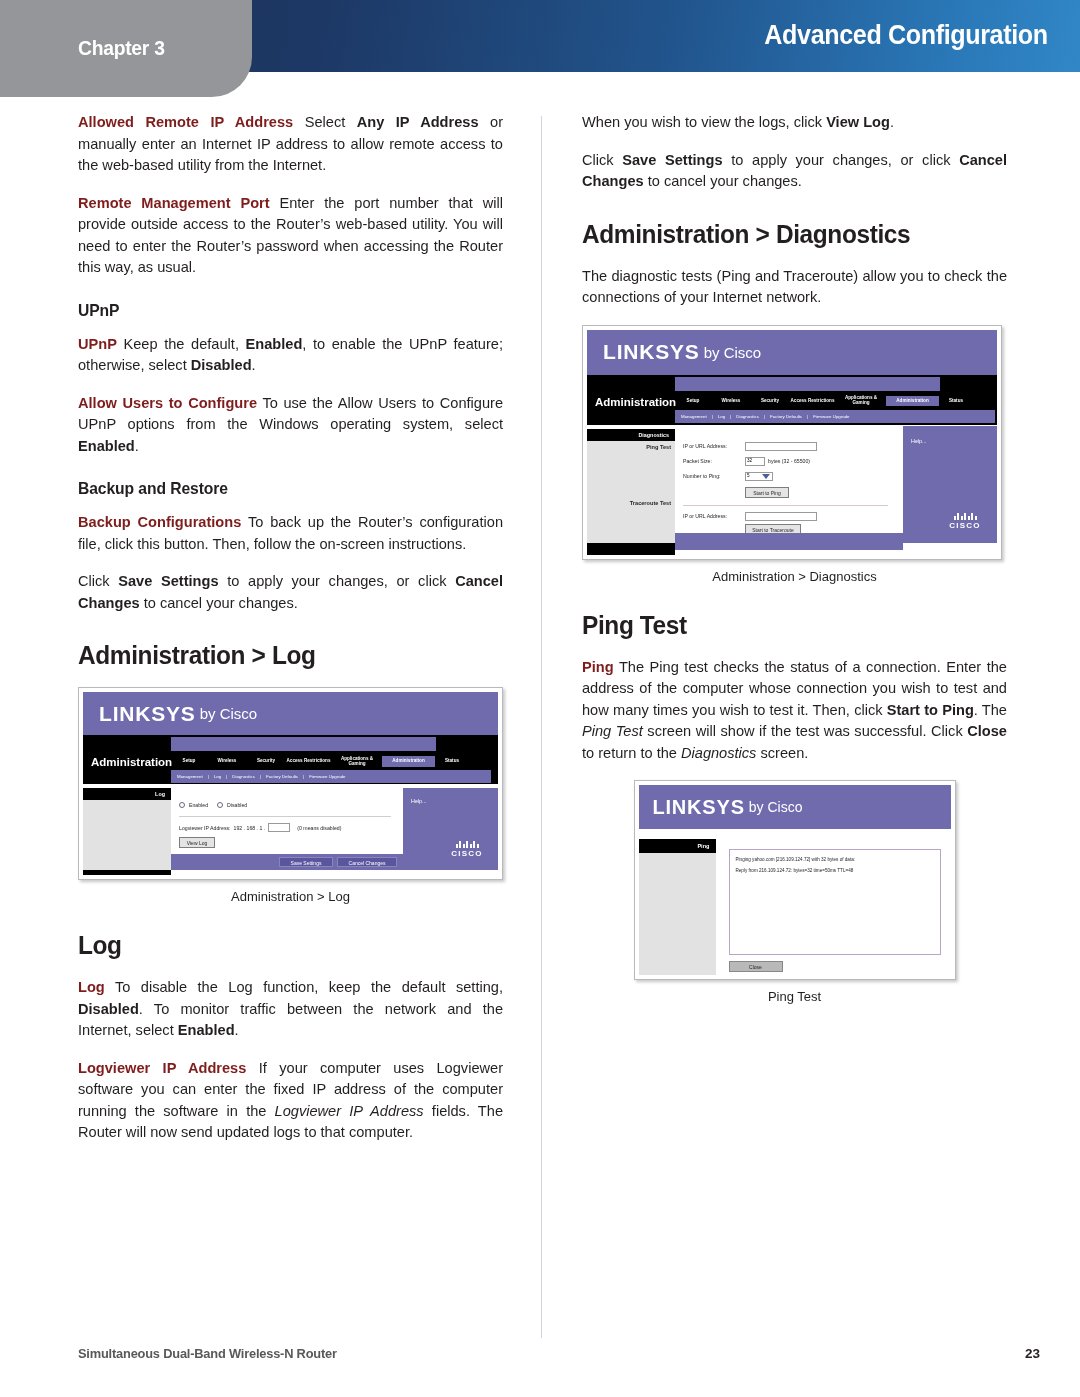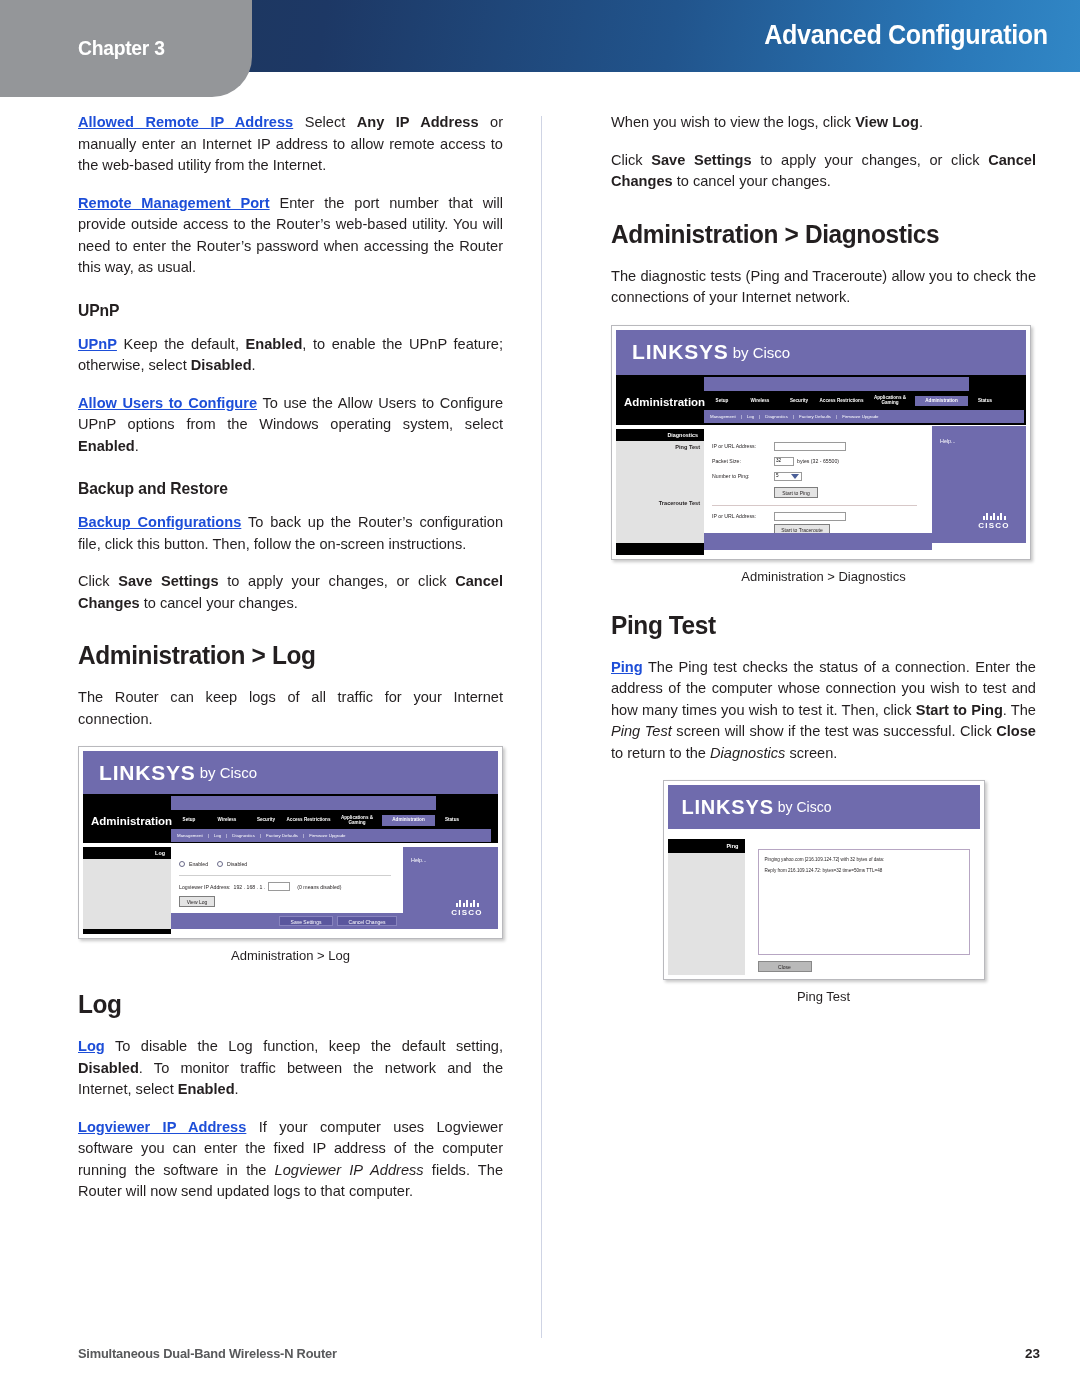--- a/index.html
+++ b/index.html
@@ -58,21 +58,21 @@
     letter-spacing: -0.4px;
     transform: scaleX(0.93);
     transform-origin: right center;
     z-index: 2;
   }
   .col {
     position: absolute;
     width: 425px;
   }
   .col-left  { left: 78px; }
-  .col-right { left: 611px; }
+  .col-right { left: 582px; }
 
   .col-divider {
     position: absolute;
     left: 541px;
     top: 116px;
     width: 1px;
     height: 1222px;
     background: #cfd4e4;
   }
 
@@ -82,23 +82,22 @@
     line-height: 21.5px;
     color: #231f20;
     text-align: justify;
     margin-bottom: 16px;
     font-family: "Liberation Sans", sans-serif;
   }
   p.last { margin-bottom: 0; }
   b, strong { font-weight: bold; color: #231f20; }
   i, em { font-style: italic; }
   .term {
-    color: #1d4ed8;
-    font-weight: bold;
-    text-decoration: underline;
+    color: #7f1d1d;
+    font-weight: bold;
   }
 
   h2.heading-major {
     font-size: 26px;
     font-weight: bold;
     color: #231f20;
     letter-spacing: -0.4px;
     margin-top: 26px;
     margin-bottom: 16px;
     transform: scaleX(0.94);
@@ -331,21 +330,20 @@
 
   <h3 class="heading-minor">Backup and Restore</h3>
 
   <p><span class="term">Backup Configurations</span><span>  To back up the Router’s configuration file, click this button. Then, follow the on-screen instructions.</span></p>
 
 
   <p><span>Click </span><b>Save Settings</b><span> to apply your changes, or click </span><b>Cancel Changes</b><span> to cancel your changes.</span></p>
 
   <h2 class="heading-major">Administration &gt; Log</h2>
 
-  <p>The Router can keep logs of all traffic for your Internet connection.</p>
 
   <div class="figure">
     <div class="shot" style="width:425px;height:193px;">
       <div class="shot-inner">
 
         <div class="lk-brandbar" style="height:43px;padding-left:16px;">
           <span class="lk-logo" style="font-size:21px;">LINKSYS</span>
           <span class="lk-bycisco" style="font-size:15px;">by Cisco</span>
         </div>
 

